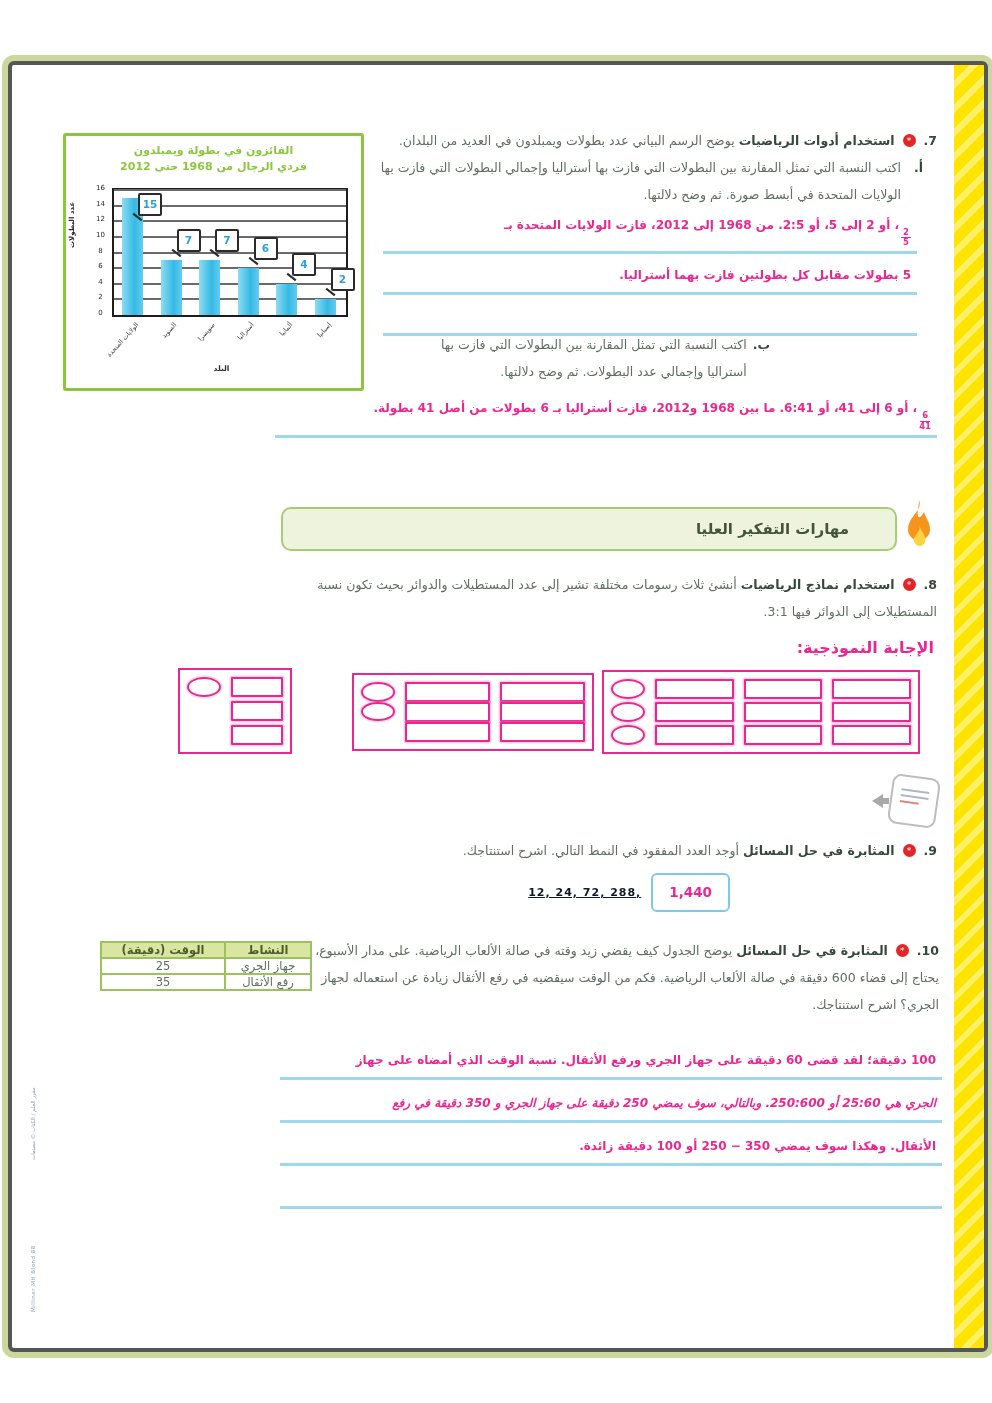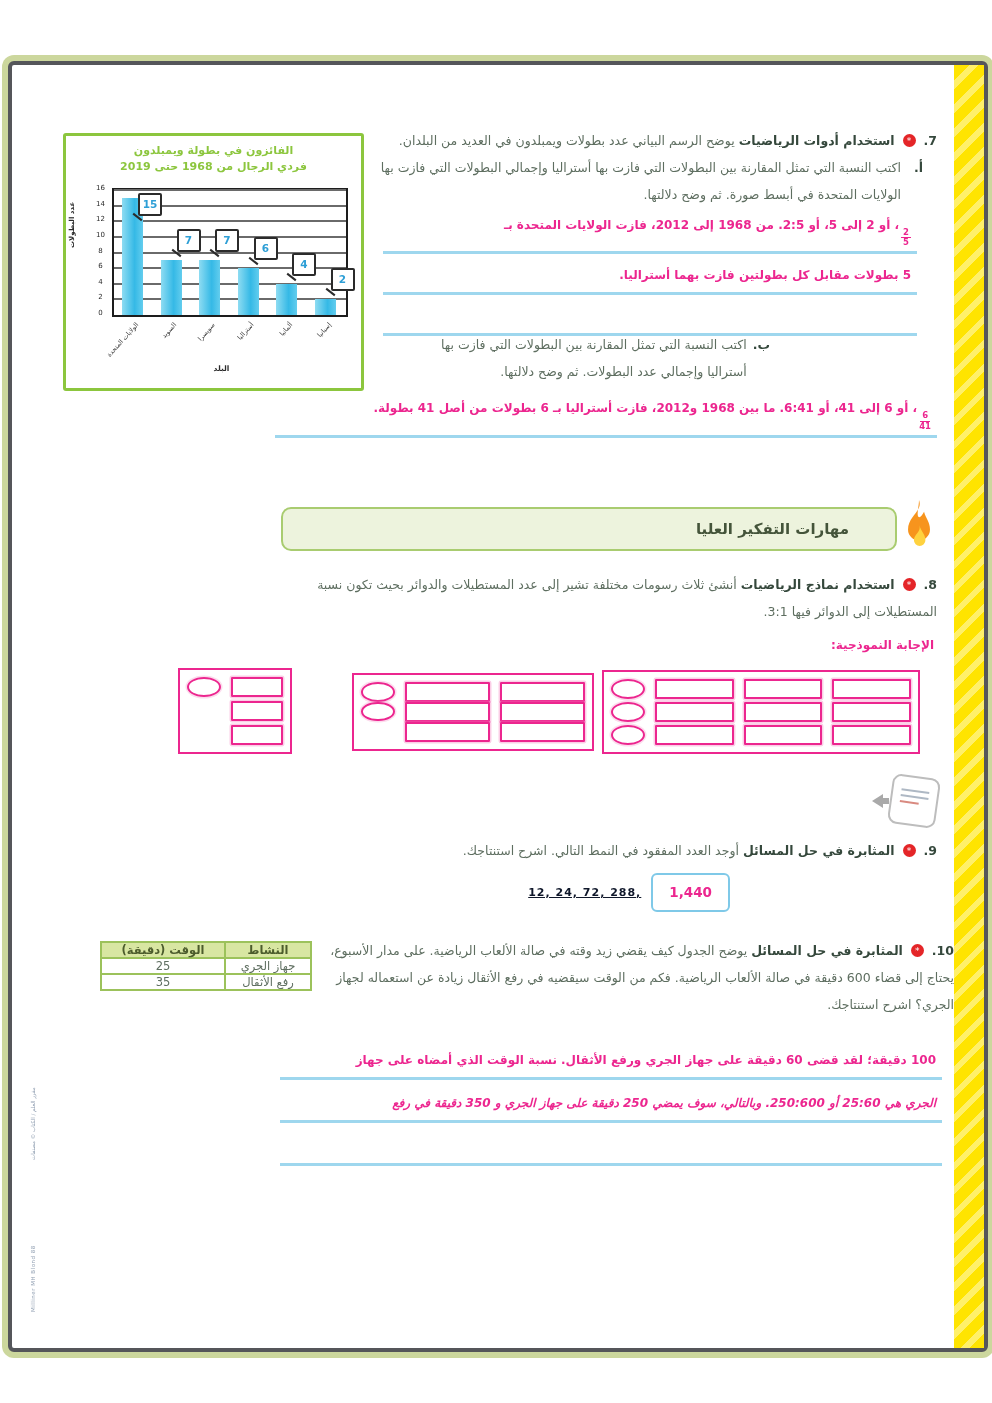--- a/index.html
+++ b/index.html
@@ -98,21 +98,21 @@
 <div class="screen">
   <div class="page">
     <div class="yellow-band"></div>
   </div>
 
   <div class="content">
 
     <div class="chart-box">
       <div class="chart-title">
         <div>الفائزون في بطولة ويمبلدون</div>
-        <div>فردي الرجال من 1968 حتى 2019</div>
+        <div>فردي الرجال من 1968 حتى 2012</div>
       </div>
       <div class="y-title">عدد البطولات</div>
       <div class="plot" id="plot">
           <div class="gridline" style="bottom: 14.625px;"></div>
           <div class="gridline" style="bottom: 30.25px;"></div>
           <div class="gridline" style="bottom: 45.875px;"></div>
           <div class="gridline" style="bottom: 61.5px;"></div>
           <div class="gridline" style="bottom: 77.125px;"></div>
           <div class="gridline" style="bottom: 92.75px;"></div>
           <div class="gridline" style="bottom: 108.375px;"></div>
@@ -196,21 +196,21 @@
       <path fill="#f7941d" d="M12 0c2.5 6.5-6.5 9.5-6.5 17.5a6.5 6.5 0 0 0 13 0c0-4.5-2.5-6.5-3.5-10.5-1.5 2.8-2.6 3.8-3.5 2.8-.9-1.8.5-6.3.5-9.8z"></path>
       <path fill="#ffd23f" d="M12.2 15c1.3 4-3.2 5.2-3.2 8.8a3.4 3.4 0 0 0 6.8 0c0-3.6-2.5-4.8-3.6-8.8z"></path>
     </svg>
 
     <div class="abs qtext" style="top:572px;right:55px;width:640px;">
       <span class="qnum">8.</span>
       <span class="badge"></span>
       <span class="lead">استخدام نماذج الرياضيات</span>
       <span>أنشئ ثلاث رسومات مختلفة تشير إلى عدد المستطيلات والدوائر بحيث تكون نسبة المستطيلات إلى الدوائر فيها 3:1.</span>
     </div>
-    <div class="abs pink" style="top:638px;right:58px;font-size:12px;">الإجابة النموذجية:</div>
+    <div class="abs pink" style="top:638px;right:58px;font-size:16px;">الإجابة النموذجية:</div>
 
     <div class="diagram" style="top:670px;right:72px;width:318px;height:84px;">
         <div class="d-col">
           <div class="d-rect"></div>
           <div class="d-rect"></div>
           <div class="d-rect"></div>
         </div>
         <div class="d-col">
           <div class="d-rect"></div>
           <div class="d-rect"></div>
@@ -271,21 +271,21 @@
       <span class="qnum">9.</span>
       <span class="badge"></span>
       <span class="lead">المثابرة في حل المسائل</span>
       <span>أوجد العدد المفقود في النمط التالي. اشرح استنتاجك.</span>
       <div class="seq">
         <span class="seq-nums">12, 24, 72, 288,</span>
         <span class="seq-box">1,440</span>
       </div>
     </div>
 
-    <div class="abs qtext" style="top:938px;right:38px;width:632px;">
+    <div class="abs qtext" style="top:938px;right:53px;width:632px;">
       <span class="qnum">10.</span>
       <span class="badge"></span>
       <span class="lead">المثابرة في حل المسائل</span>
       <span>يوضح الجدول كيف يقضي زيد وقته في صالة الألعاب الرياضية. على مدار الأسبوع، يحتاج إلى قضاء 600 دقيقة في صالة الألعاب الرياضية. فكم من الوقت سيقضيه في رفع الأثقال زيادة عن استعماله لجهاز الجري؟ اشرح استنتاجك.</span>
     </div>
 
     <table class="gtable">
       <thead>
           <tr id="tbl-head">
             <th>النشاط</th>
@@ -300,20 +300,21 @@
           <tr>
             <td>رفع الأثقال</td>
             <td>35</td>
           </tr>
         </tbody>
     </table>
 
     <div class="abs" style="top:1048px;right:50px;width:662px;" id="ans10">
         <div class="ans-line" style="margin-top: 0px; margin-bottom: 11px;">100 دقيقة؛ لقد قضى 60 دقيقة على جهاز الجري ورفع الأثقال. نسبة الوقت الذي أمضاه على جهاز</div>
         <div class="ans-line" style="margin-top: 0px; margin-bottom: 11px; font-style: italic;">الجري هي 25:60 أو 250:600. وبالتالي، سوف يمضي 250 دقيقة على جهاز الجري و 350 دقيقة في رفع</div>
+        <div class="ans-line" style="margin-top: 0px; margin-bottom: 11px;">الأثقال. وهكذا سوف يمضي 350 − 250 أو 100 دقيقة زائدة.</div>
         <div class="ans-line" style="margin-top: 0px; margin-bottom: 11px;"></div>
       </div>
 
     <div class="spine" style="left:30px;top:1160px;">مقرر العلم / الكتاب © مصنفات</div>
     <div class="spine" style="left:30px;top:1312px;">Milliner MH Blond 88</div>
 
   </div>
 </div>
 
 </body></html>

